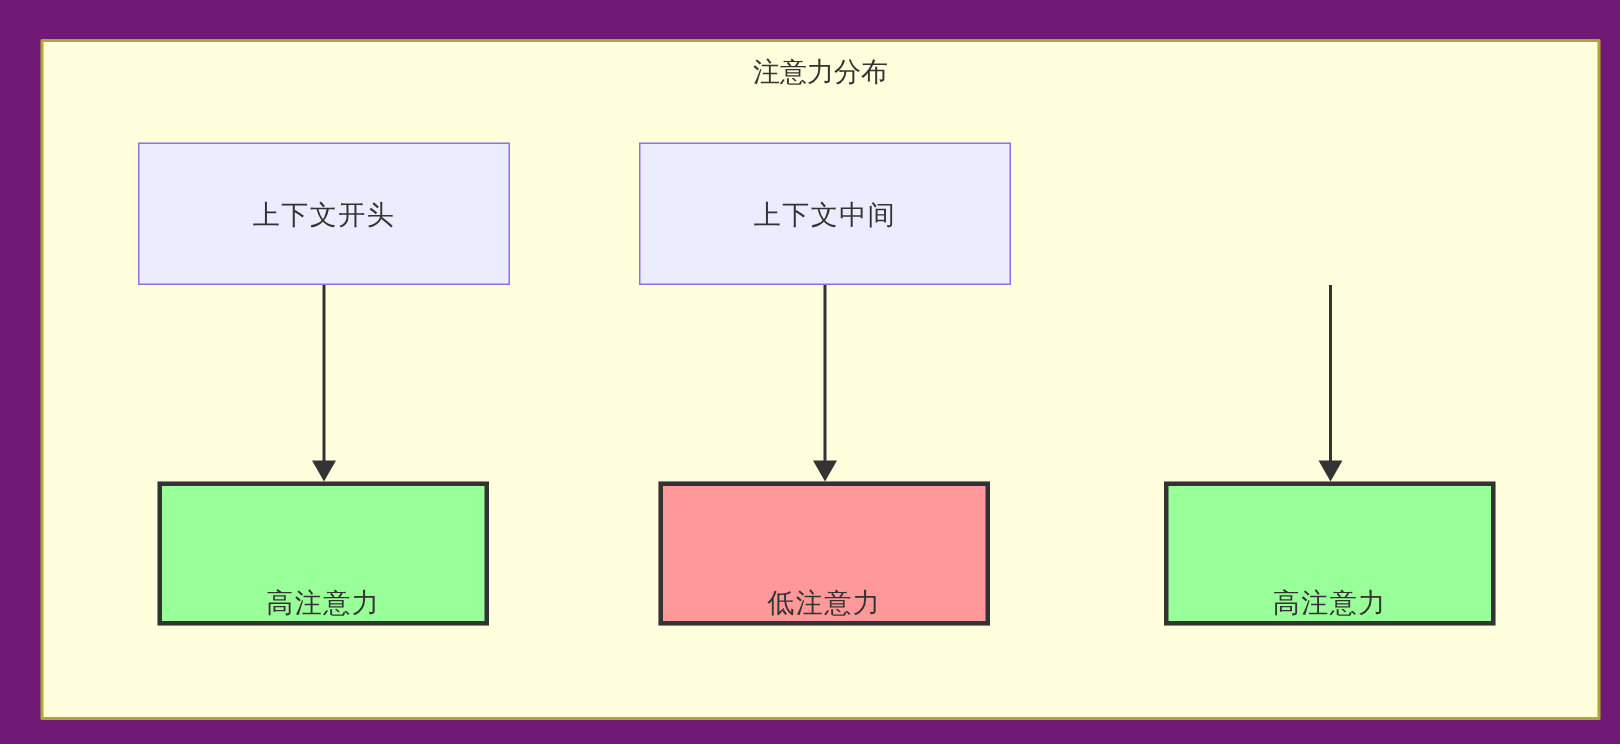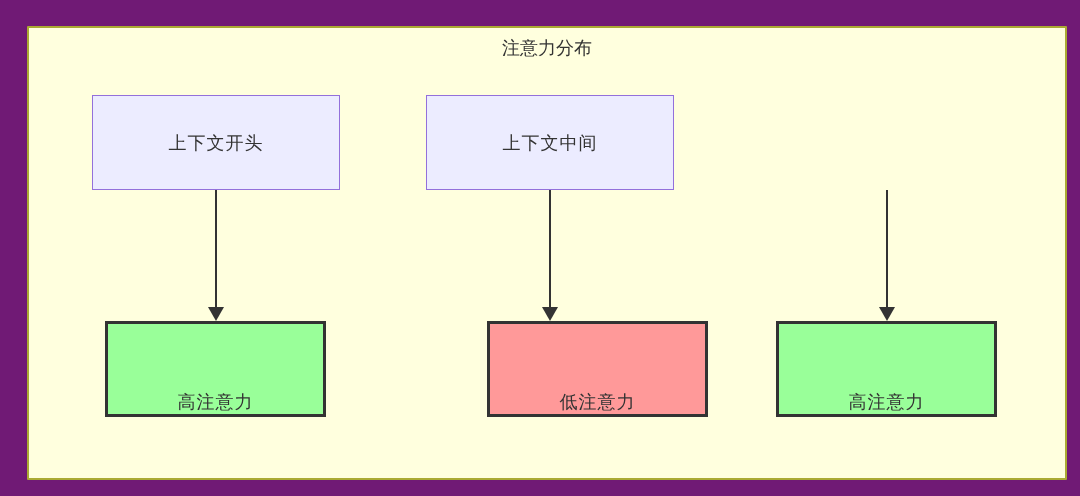--- a/index.html
+++ b/index.html
@@ -112,21 +112,21 @@
         <span class="node-label">高注意力</span>
       </div>
     </div>
 
     <div class="column col-1">
       <div class="context-node">
         <span class="node-label">上下文中间</span>
       </div>
       <div class="arrow-line"></div>
       <div class="arrow-head"></div>
-      <div class="attention-node" style="background-color: rgb(255, 153, 153); margin-left: 48px;">
+      <div class="attention-node" style="background-color: rgb(255, 153, 153);">
         <span class="node-label">低注意力</span>
       </div>
     </div>
 
     <div class="column col-2">
       <div class="arrow-line"></div>
       <div class="arrow-head"></div>
       <div class="attention-node" style="background-color: rgb(153, 255, 153);">
         <span class="node-label">高注意力</span>
       </div>

